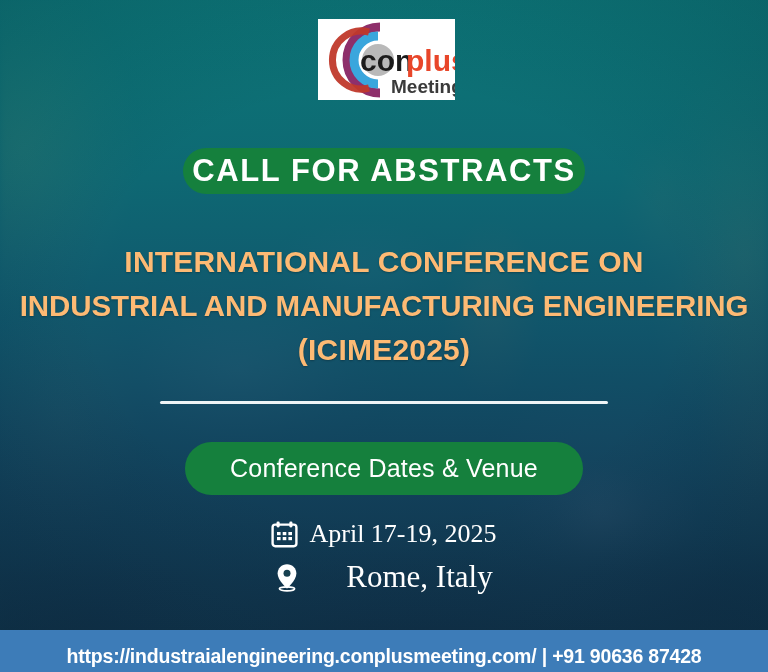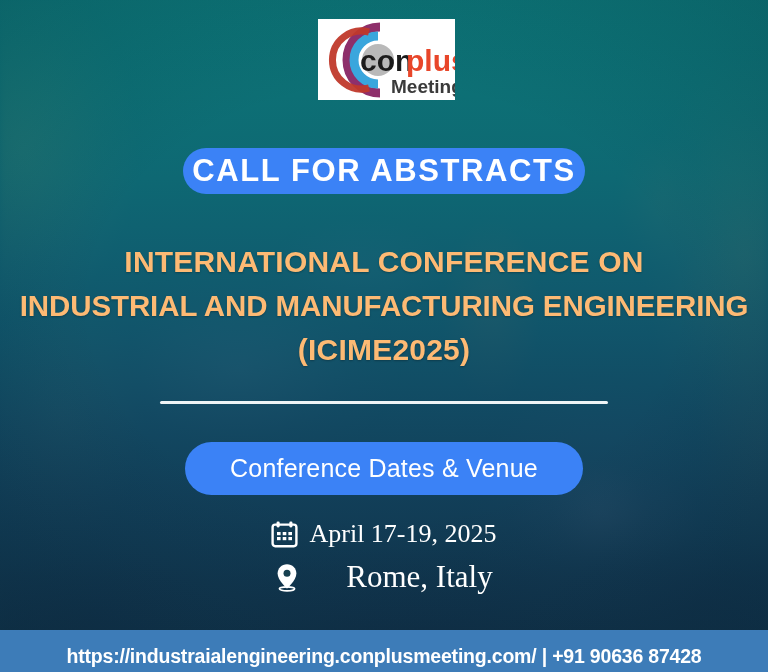--- a/index.html
+++ b/index.html
@@ -82,21 +82,21 @@
     text-decoration: underline;
   }
   .logo-svg { display: block; width: 137px; height: 81px; }
 
   
   .pill {
     position: absolute;
     display: flex;
     align-items: center;
     justify-content: center;
-    background: #3b82f6;
+    background: #15803d;
     border-radius: 999px;
     color: #ffffff;
     text-align: center;
     white-space: nowrap;
   }
   #call-pill {
     left: 183px;
     top: 148px;
     width: 402px;
     height: 46px;

